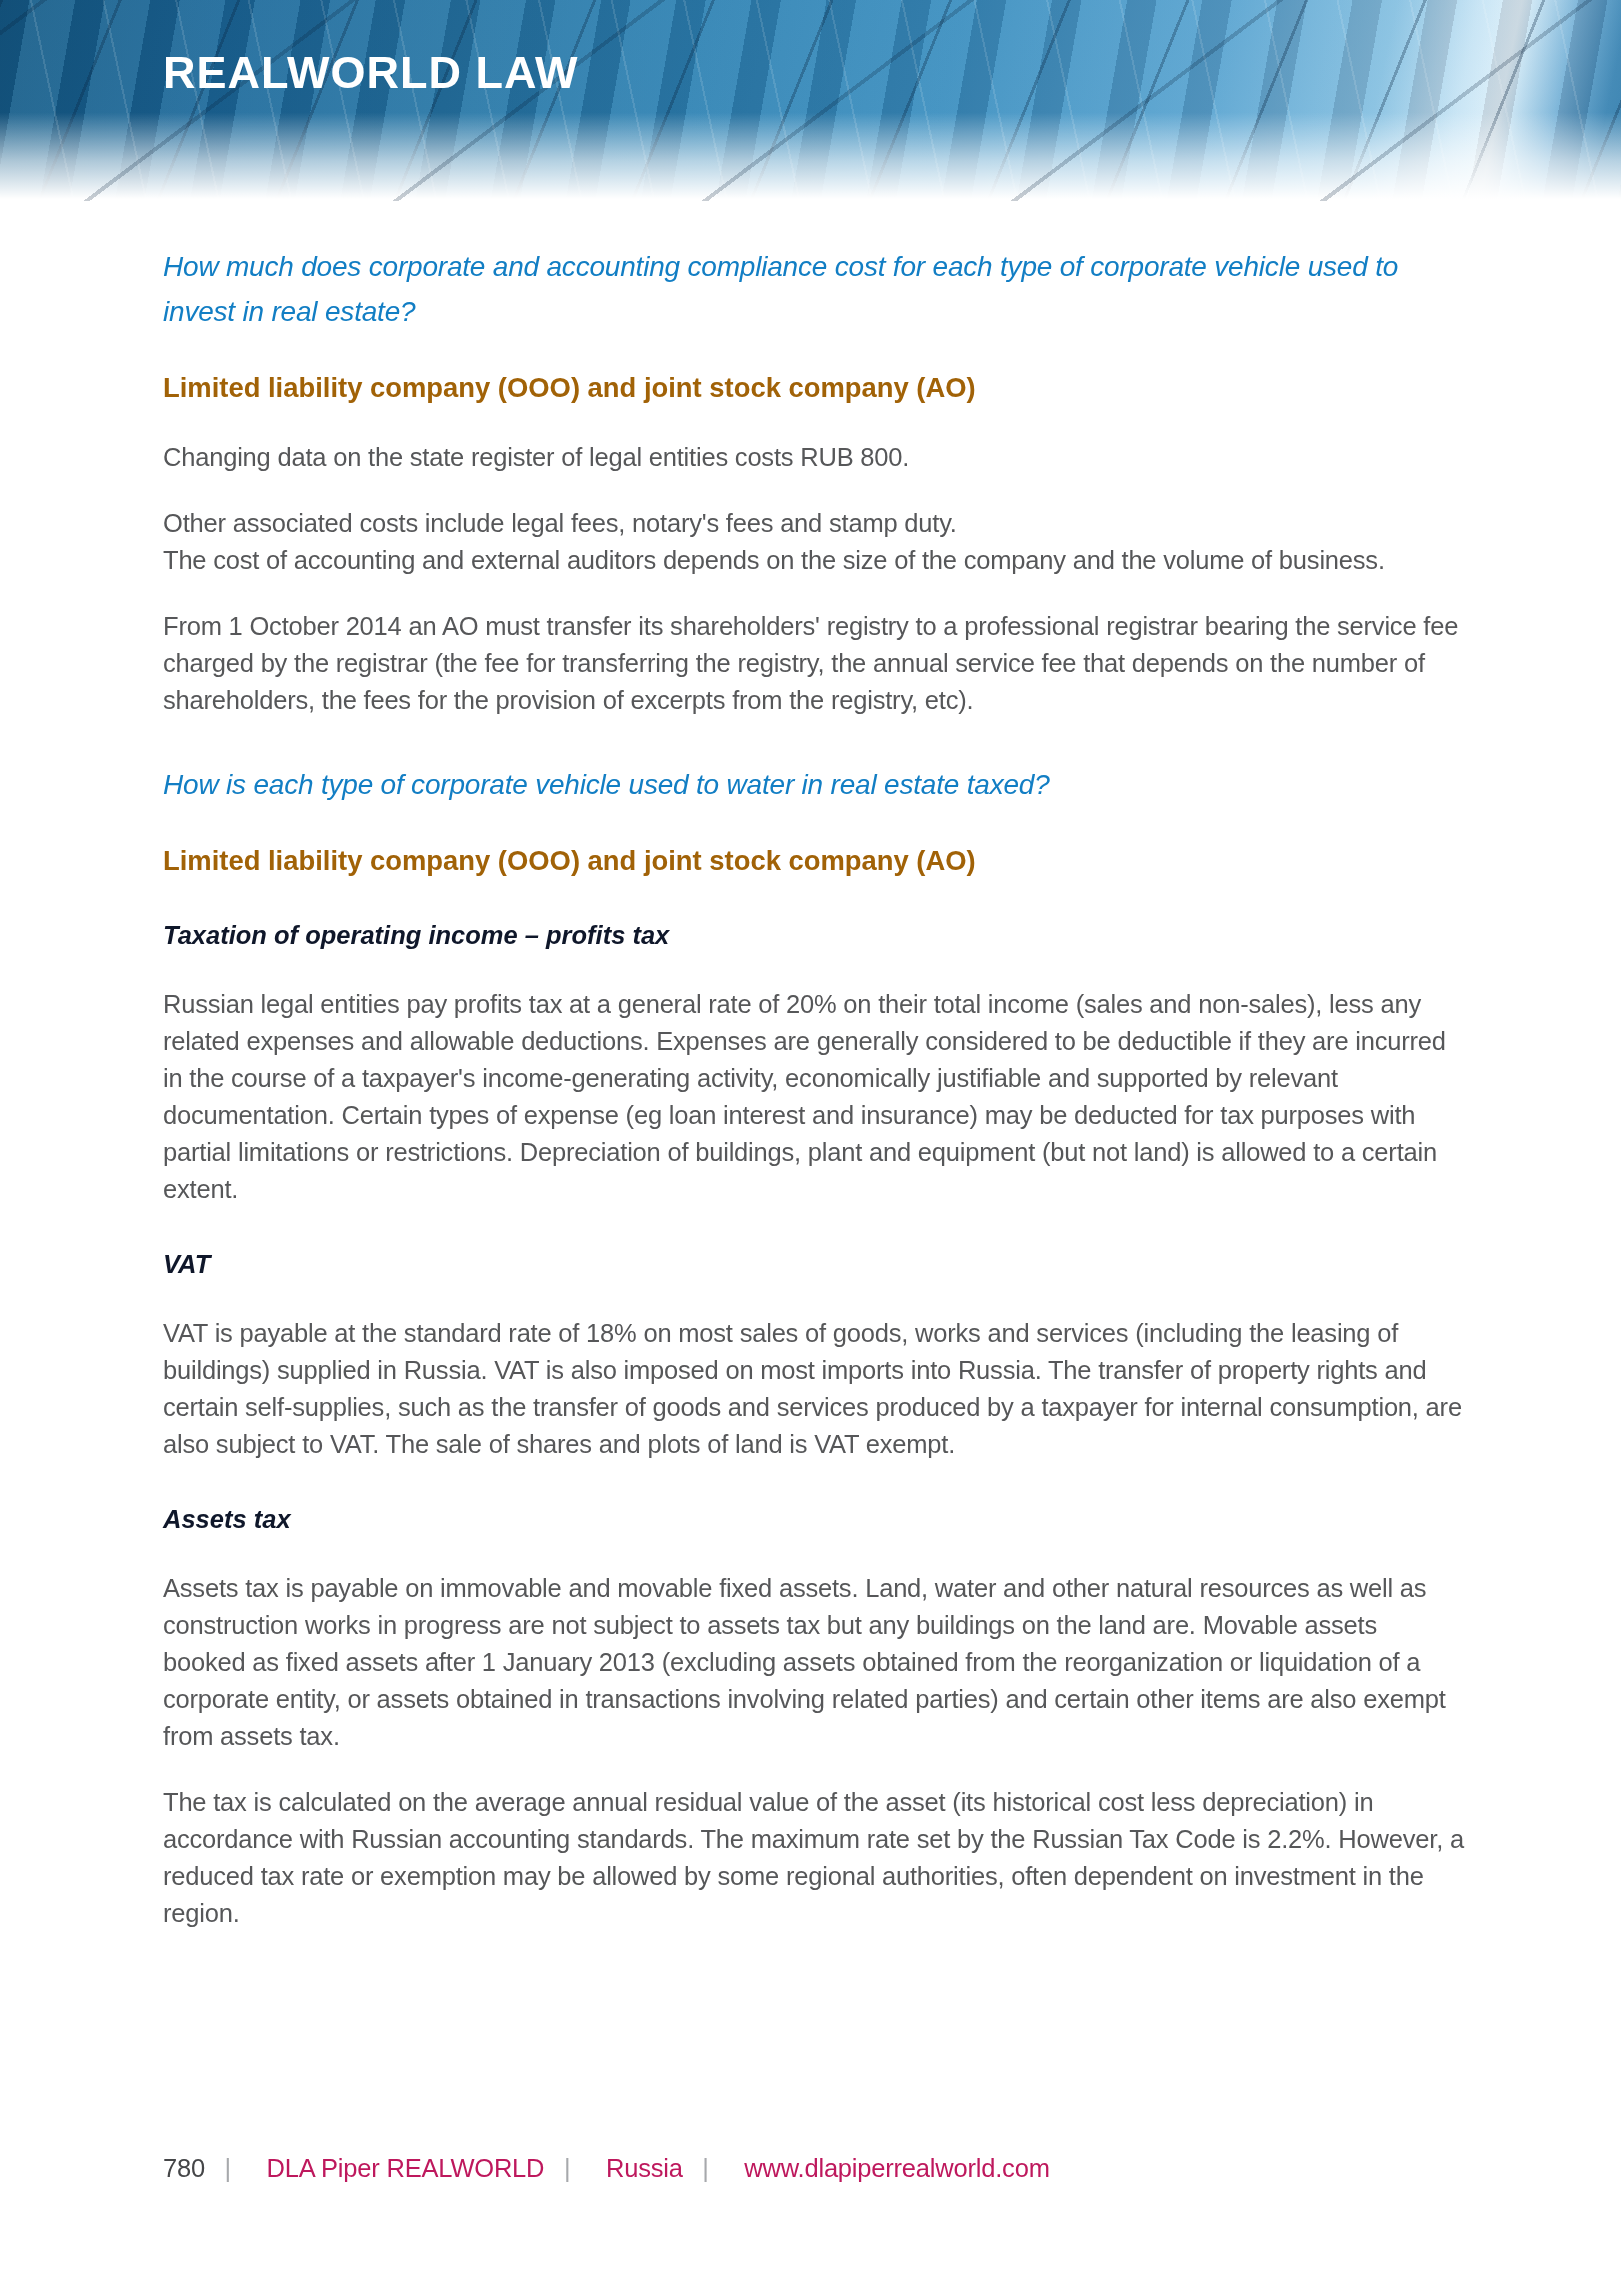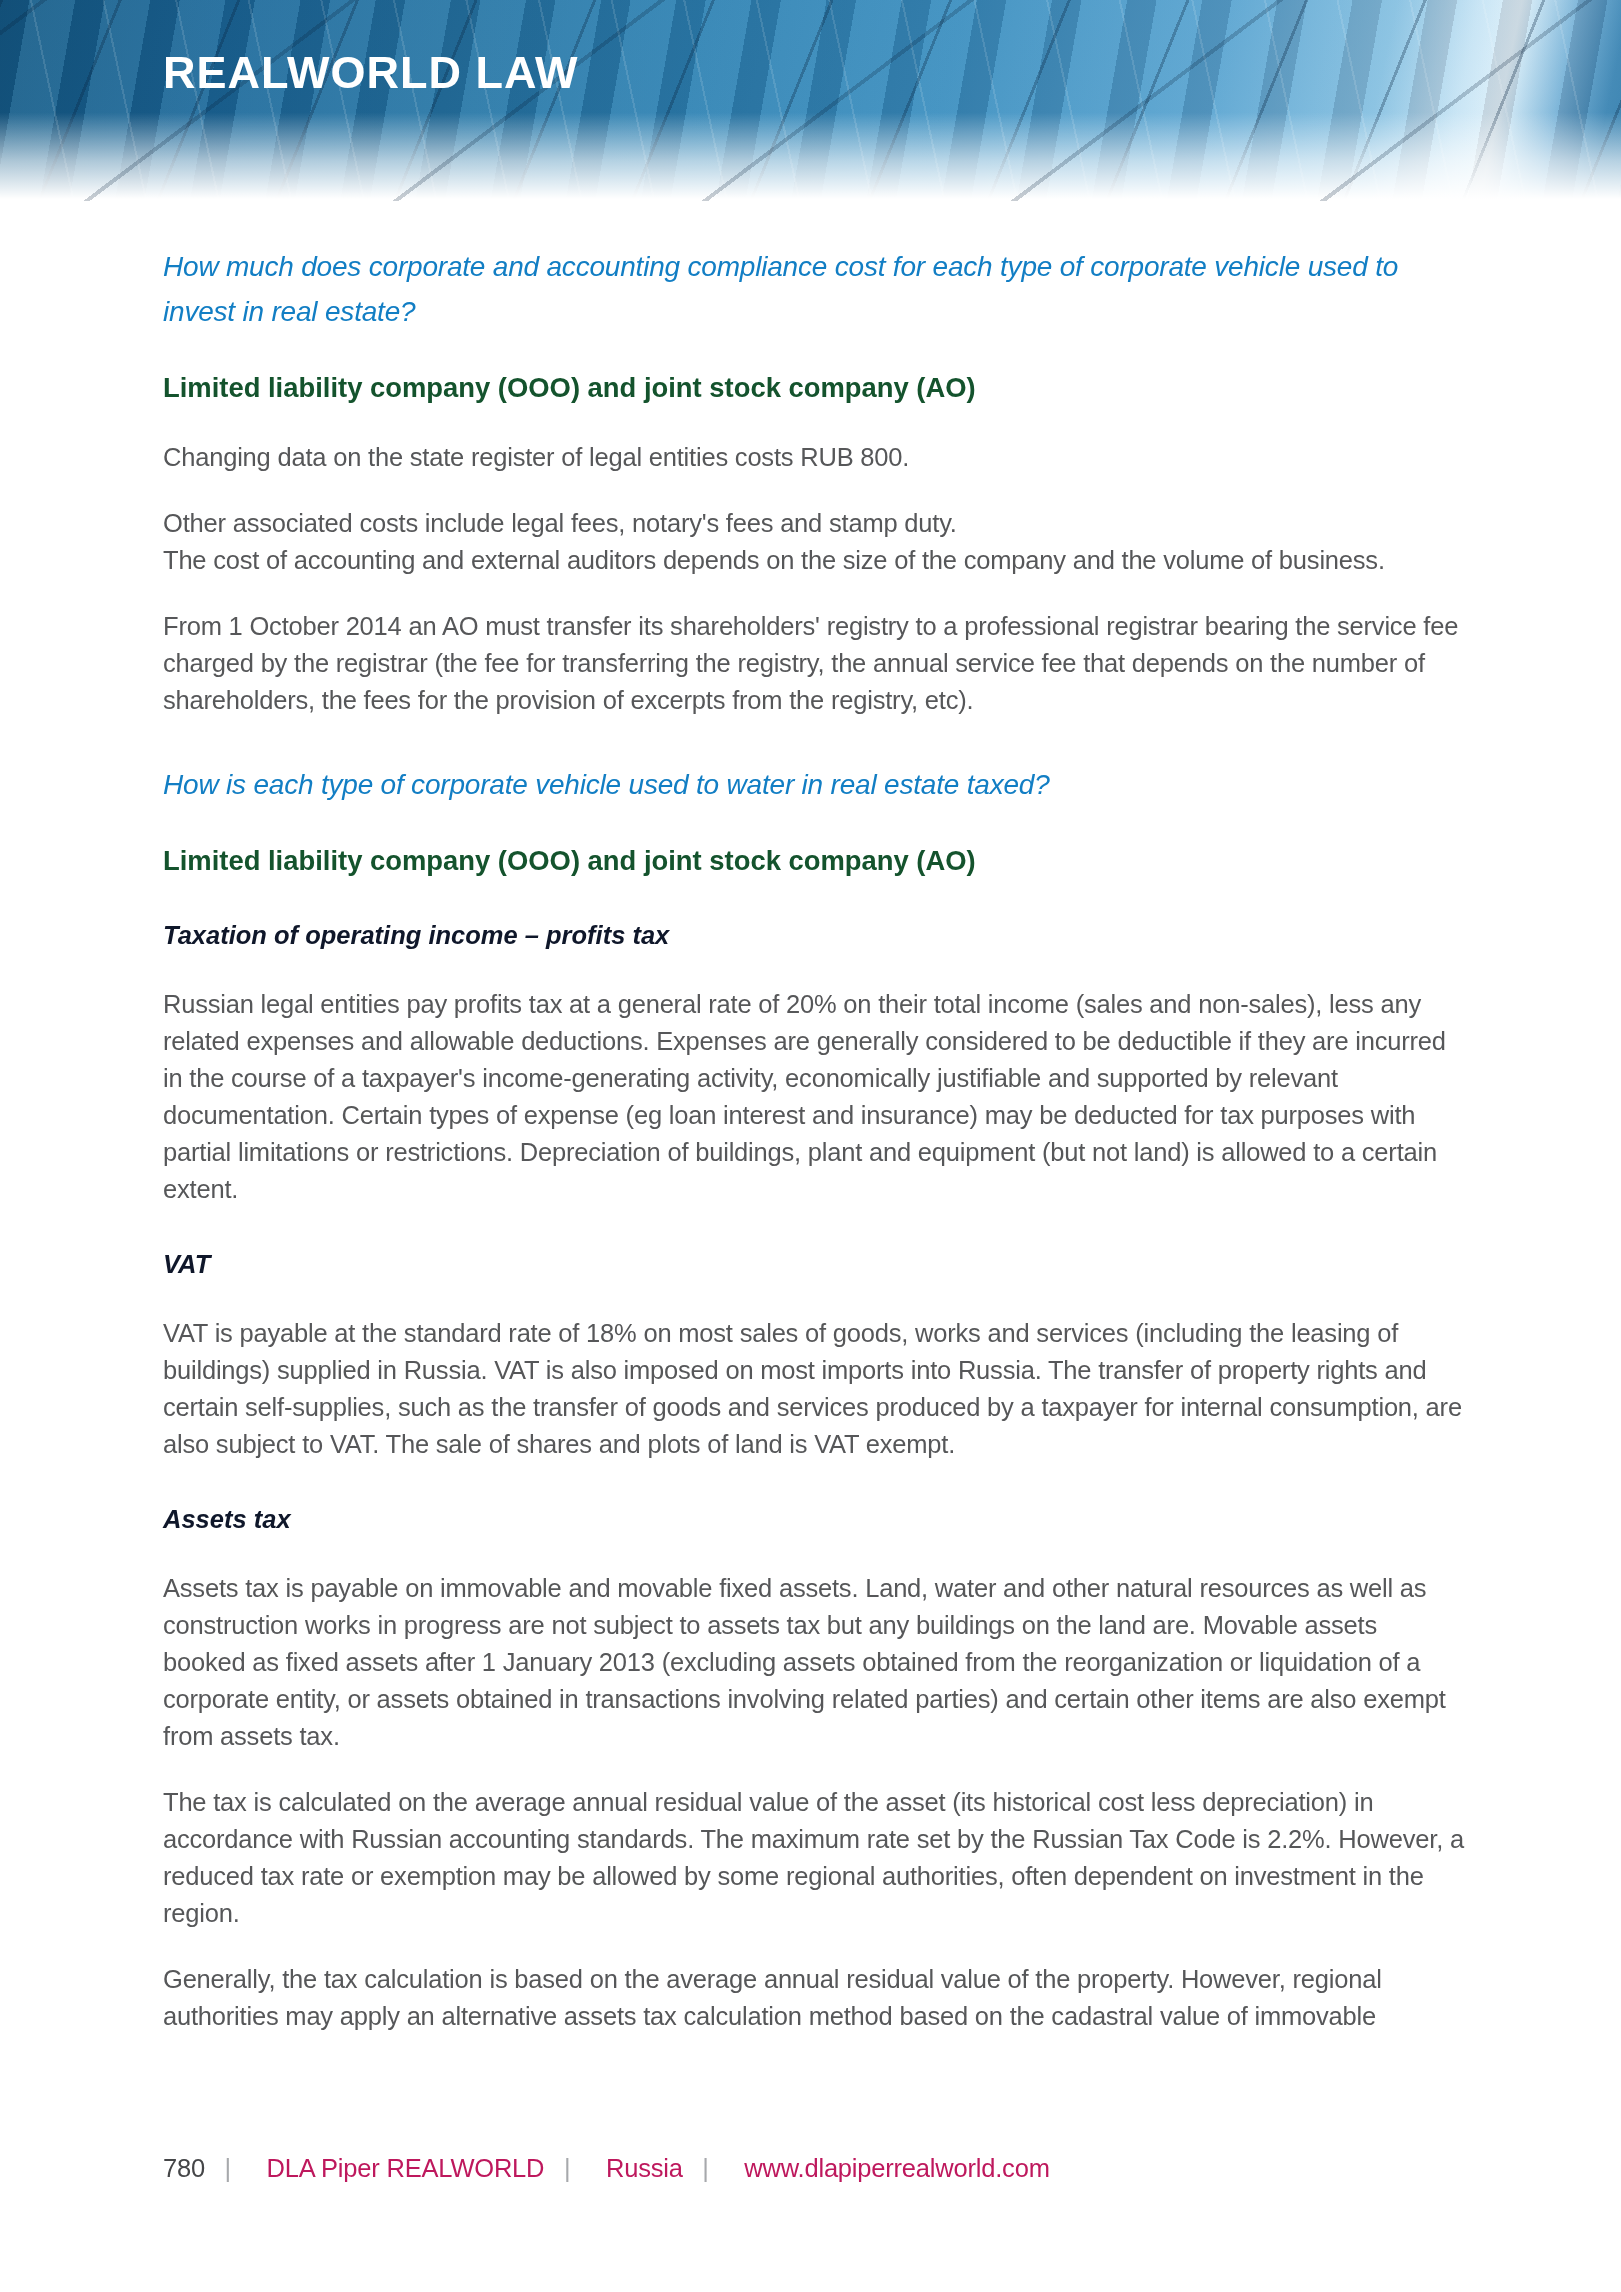--- a/index.html
+++ b/index.html
@@ -42,21 +42,21 @@
   }
   .q {
     color: #127EC4;
     font-size: 28px; font-weight: 500;
     line-height: 45px;
     letter-spacing: -0.2px;
     margin: 43px 0 33px;
     font-style: italic;
   }
   .sub {
-    color: #14532d;
+    color: #a16207;
     font-size: 27.4px; font-weight: 700;
     line-height: 37px;
     margin: 35px 0 33px;
   }
   .subi {
     color: #0f172a;
     font-size: 25.5px; font-weight: 700; font-style: italic;
     line-height: 35px;
     margin: 39px 0 33px;
   }
@@ -99,21 +99,20 @@
     <p>From 1 October 2014 an AO must transfer its shareholders' registry to a professional registrar bearing the service fee charged by the registrar (the fee for transferring the registry, the annual service fee that depends on the number of shareholders, the fees for the provision of excerpts from the registry, etc).</p>
     <h2 class="q">How is each type of corporate vehicle used to water in real estate taxed?</h2>
     <h3 class="sub">Limited liability company (OOO) and joint stock company (AO)</h3>
     <h4 class="subi">Taxation of operating income – profits tax</h4>
     <p>Russian legal entities pay profits tax at a general rate of 20% on their total income (sales and non-sales), less any related expenses and allowable deductions. Expenses are generally considered to be deductible if they are incurred in the course of a taxpayer's income-generating activity, economically justifiable and supported by relevant documentation. Certain types of expense (eg loan interest and insurance) may be deducted for tax purposes with partial limitations or restrictions. Depreciation of buildings, plant and equipment (but not land) is allowed to a certain extent.</p>
     <h4 class="subi">VAT</h4>
     <p>VAT is payable at the standard rate of 18% on most sales of goods, works and services (including the leasing of buildings) supplied in Russia. VAT is also imposed on most imports into Russia. The transfer of property rights and certain self-supplies, such as the transfer of goods and services produced by a taxpayer for internal consumption, are also subject to VAT. The sale of shares and plots of land is VAT exempt.</p>
     <h4 class="subi">Assets tax</h4>
     <p>Assets tax is payable on immovable and movable fixed assets. Land, water and other natural resources as well as construction works in progress are not subject to assets tax but any buildings on the land are. Movable assets booked as fixed assets after 1 January 2013 (excluding assets obtained from the reorganization or liquidation of a corporate entity, or assets obtained in transactions involving related parties) and certain other items are also exempt from assets tax.</p>
     <p>The tax is calculated on the average annual residual value of the asset (its historical cost less depreciation) in accordance with Russian accounting standards. The maximum rate set by the Russian Tax Code is 2.2%. However, a reduced tax rate or exemption may be allowed by some regional authorities, often dependent on investment in the region.</p>
-    <p>Generally, the tax calculation is based on the average annual residual value of the property. However, regional authorities may apply an alternative assets tax calculation method based on the cadastral value of immovable</p>
   </main>
 
   <footer class="footer">
     <span class="pgnum">780</span>
     <span class="sep">|</span>
     <span class="fitem">DLA Piper REALWORLD</span>
     <span class="sep">|</span>
     <span class="fitem">Russia</span>
     <span class="sep">|</span>
     <span class="fitem">www.dlapiperrealworld.com</span>

